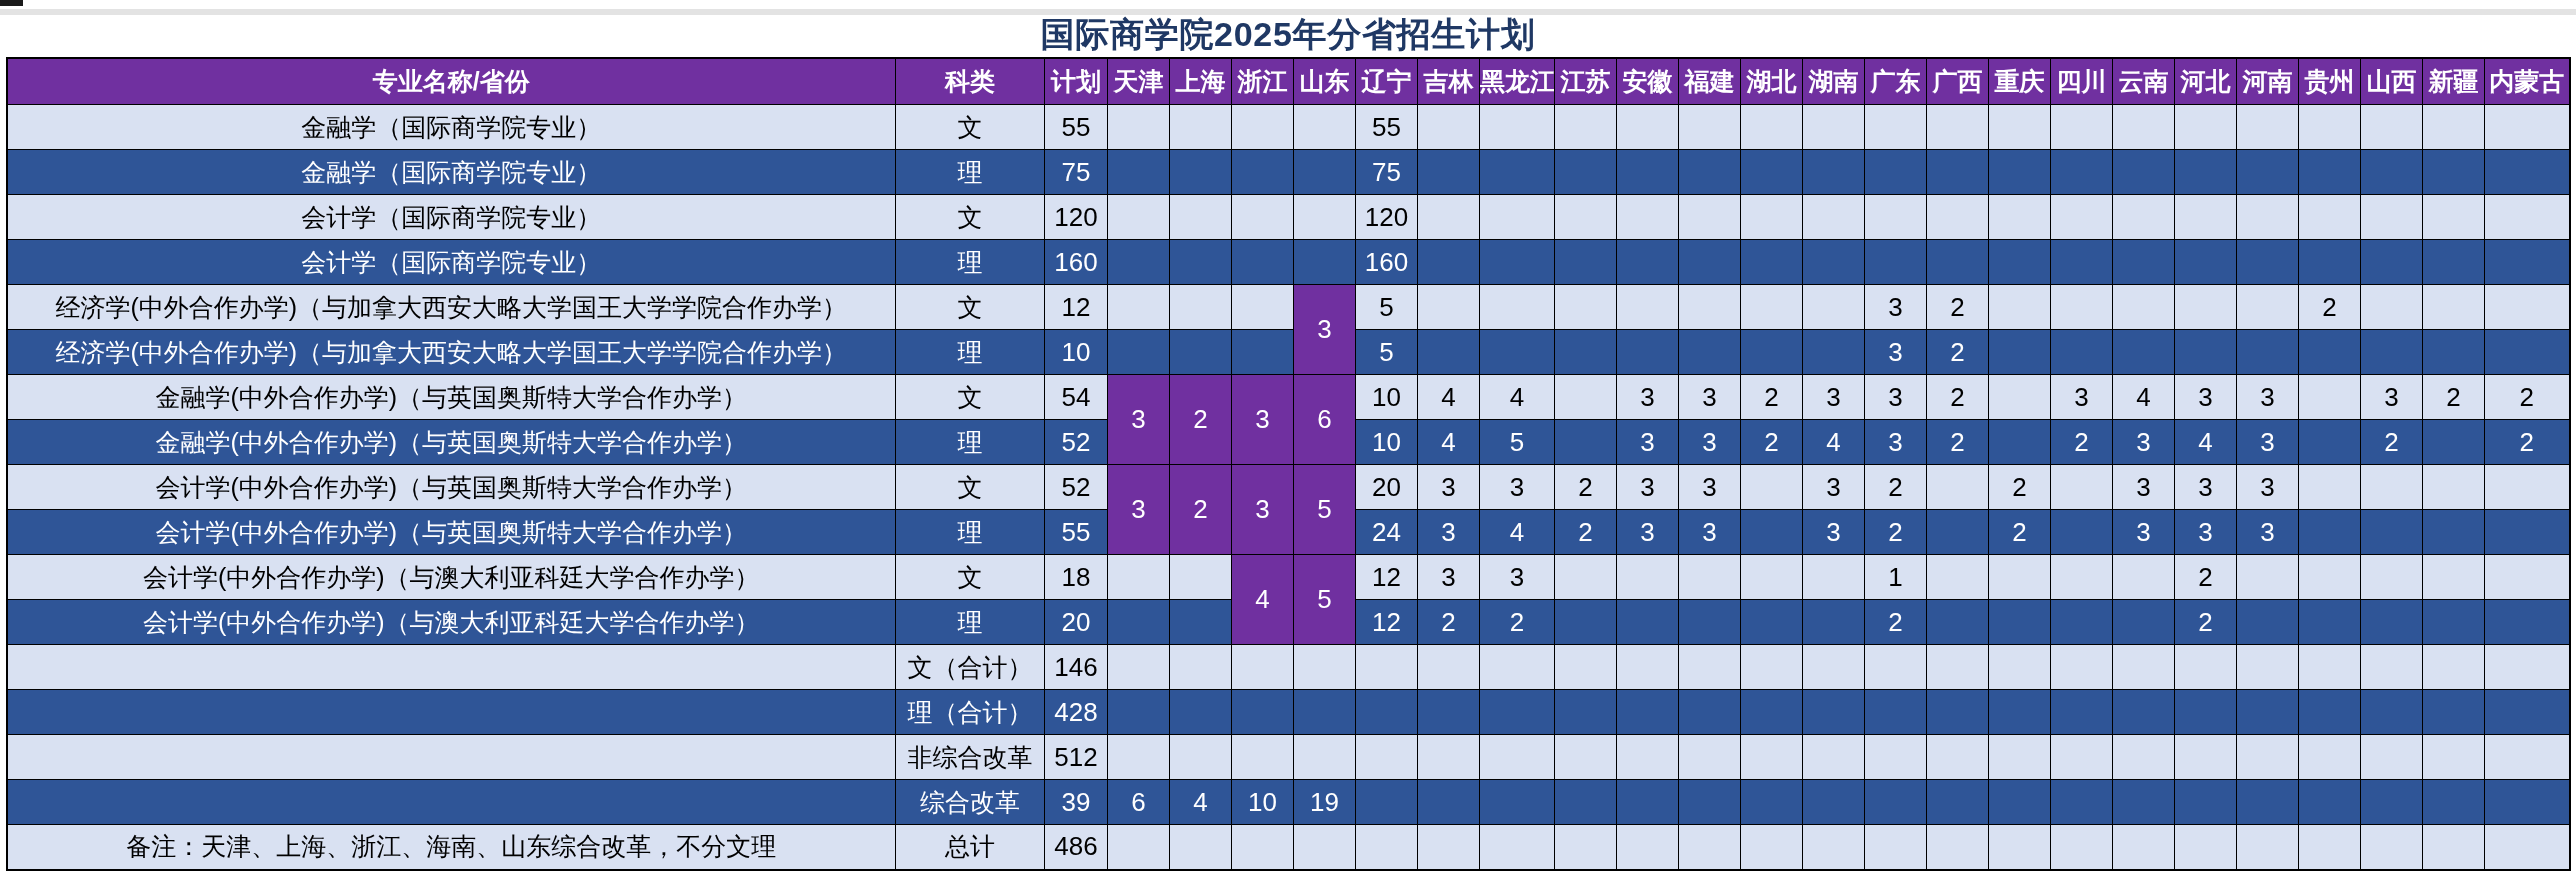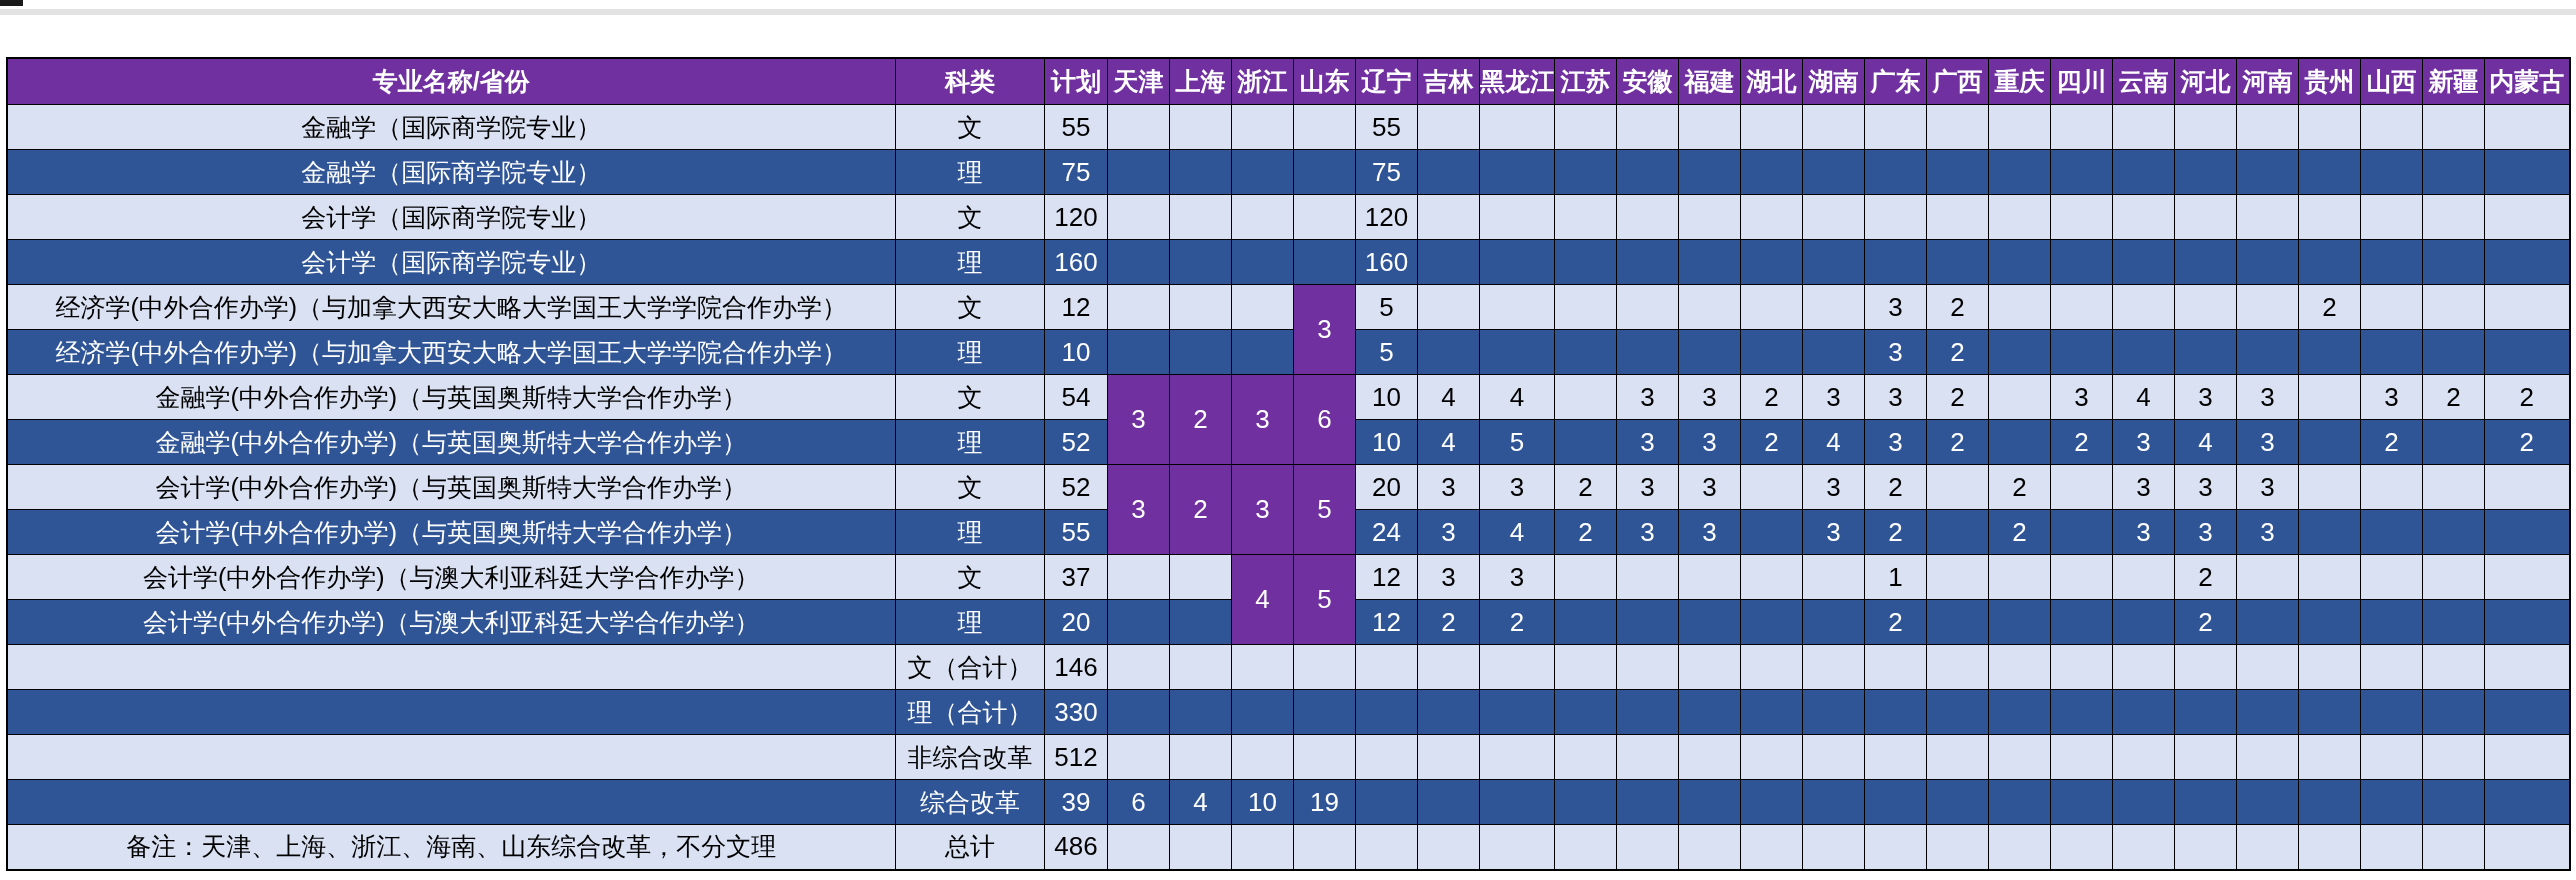--- a/index.html
+++ b/index.html
@@ -22,20 +22,21 @@
   .grid td.merged { background:var(--merged-cell-bg,#7030A0); color:#ffffff; }
   .grid td.major-cell { font-size:25px; }
   .grid td.category-cell { font-size:25px; }
 </style>
 </head>
 <body>
 
 <div class="page">
   <div class="top-chip"></div>
   <div class="top-band"></div>
+  <div class="title">国际商学院2025年分省招生计划</div>
   <table class="grid">
       <colgroup>
         <col>
         <col style="width: 149px;">
         <col style="width: 63px;">
         <col style="width: 62px;">
         <col style="width: 62px;">
         <col style="width: 62px;">
         <col style="width: 62px;">
         <col style="width: 62px;">
@@ -356,21 +357,21 @@
           <td>3</td>
           <td>3</td>
           <td></td>
           <td></td>
           <td></td>
           <td></td>
         </tr>
         <tr class="light">
           <td class="major-cell">会计学(中外合作办学)（与澳大利亚科廷大学合作办学）</td>
           <td class="category-cell">文</td>
-          <td class="plan-cell">37</td>
+          <td class="plan-cell">18</td>
           <td></td>
           <td></td>
           <td class="merged" rowspan="2">4</td>
           <td class="merged" rowspan="2">5</td>
           <td>12</td>
           <td>3</td>
           <td>3</td>
           <td></td>
           <td></td>
           <td></td>
@@ -438,21 +439,21 @@
           <td></td>
           <td></td>
           <td></td>
           <td></td>
           <td></td>
           <td></td>
         </tr>
         <tr class="dark">
           <td class="major-cell"></td>
           <td class="category-cell">理（合计）</td>
-          <td class="plan-cell">330</td>
+          <td class="plan-cell">428</td>
           <td></td>
           <td></td>
           <td></td>
           <td></td>
           <td></td>
           <td></td>
           <td></td>
           <td></td>
           <td></td>
           <td></td>

